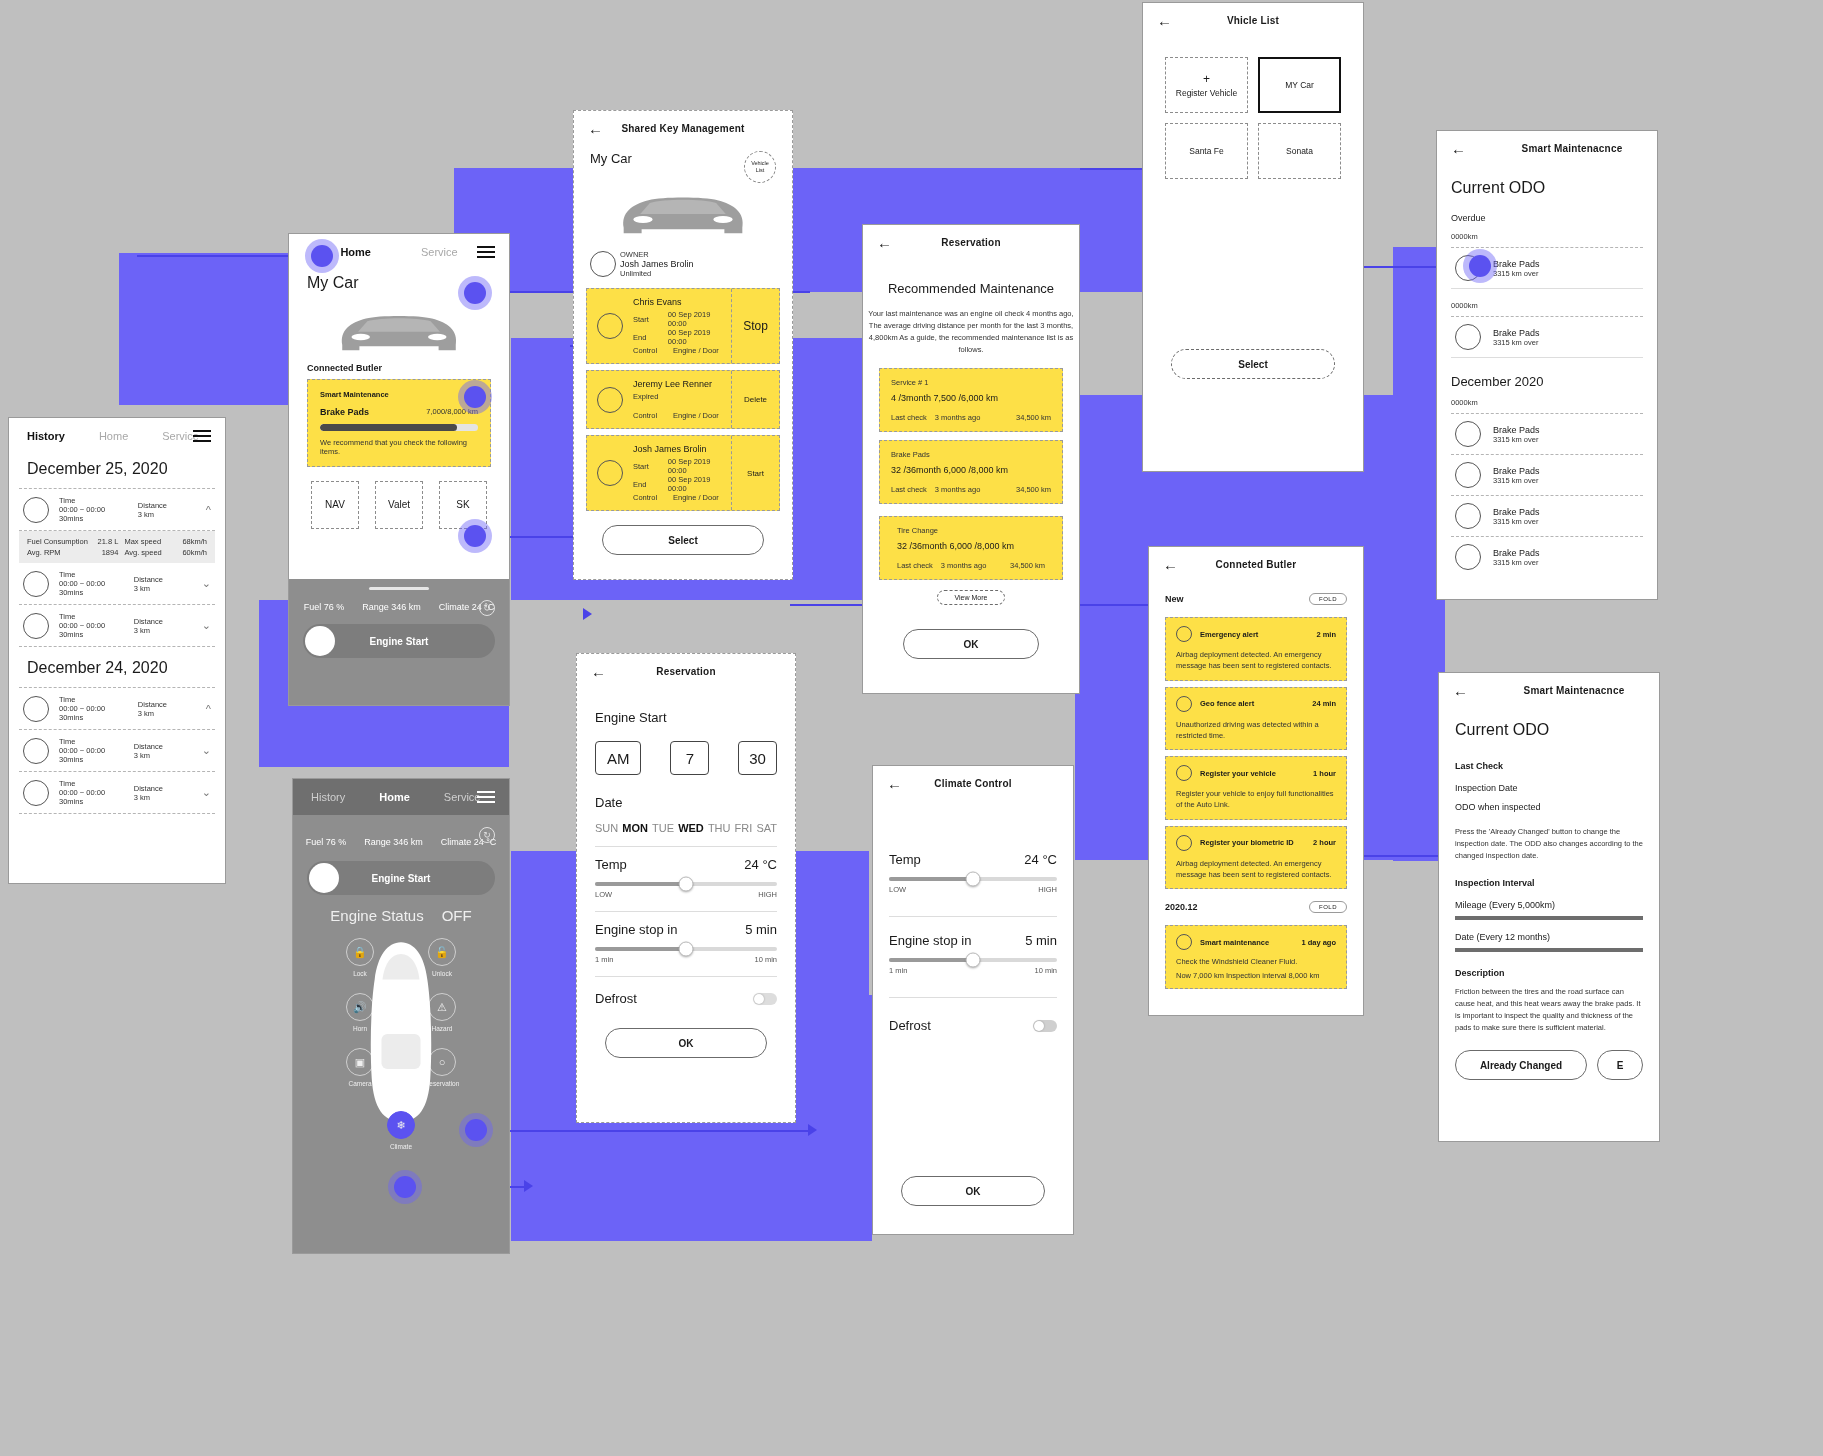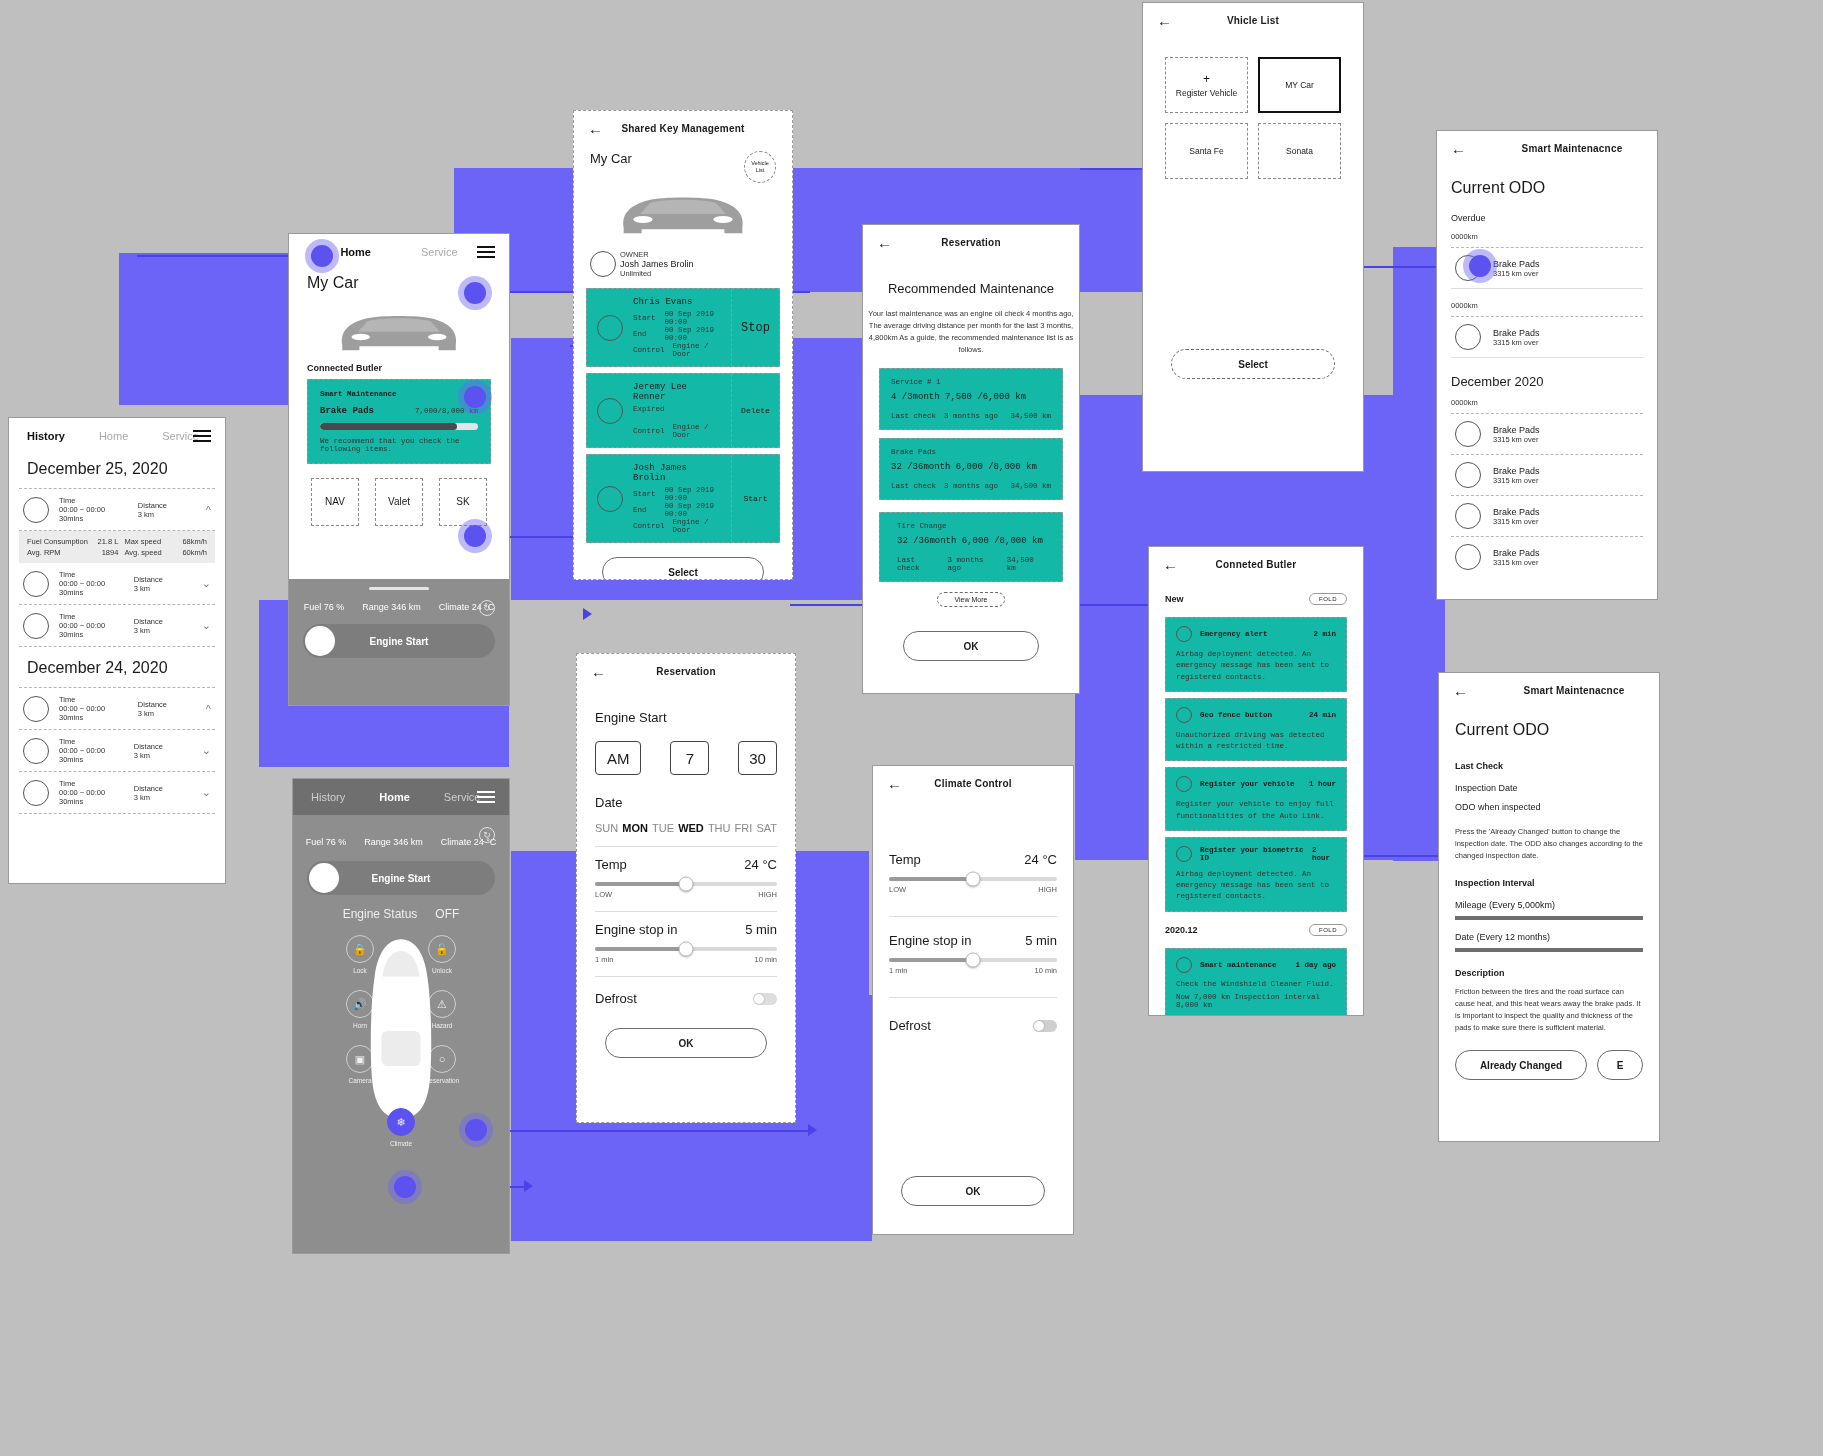--- a/index.html
+++ b/index.html
@@ -41,21 +41,21 @@
   .h1 { font-size:16px; font-weight:400; }
   .h2 { font-size:13px; font-weight:400; }
   .lbl { font-size:9px; }
   .lbl-b { font-size:9px; font-weight:bold; }
   .tiny { font-size:7.5px; color:#333; }
   .tiny-b { font-size:7.5px; font-weight:bold; }
 
   .circle { width:26px; height:26px; border-radius:50%; border:1px solid #555; flex:none; }
   .circle.sm { width:16px; height:16px; }
 
-  .dashcard { border:1px dashed #9a9a9a; background:#14b8a6;font-family:Liberation Mono, monospace; }
+  .dashcard { border:1px dashed #9a9a9a; background:#fde047; }
   .dashline { border-top:1px dashed #b5b5b5; }
   .solidline { border-top:1px solid #ddd; }
 
   .pillbtn { border:1px solid #6b6b6b; border-radius:18px; height:30px;
     display:flex; align-items:center; justify-content:center; font-size:10px; font-weight:bold; background:#fff; }
   .pillbtn.dash { border:1px dashed #6b6b6b; }
 
   .car { width:100%; display:block; }
 
   
@@ -346,21 +346,21 @@
     </div>
     <div class="statrow" style="padding-top:22px;">
       <span>Fuel  76 %</span>
       <span>Range  346 km</span>
       <span>Climate  24 °C</span>
     </div>
     <div class="startbtn" style="margin-top:14px;">
       <div class="knob"></div>
       <div class="txt">Engine Start</div>
     </div>
-    <div class="rowline" style="justify-content:center;gap:18px;margin-top:12px;color:#efefef;font-size:12px;align-items:center;">
+    <div class="rowline" style="justify-content:center;gap:18px;margin-top:12px;color:#efefef;font-size:15px;align-items:center;">
       <span>Engine Status</span>
       <span>OFF</span>
     </div>
 
     <div style="position:relative;height:230px;">
       <div class="ctrlgrid">
         <div class="ctrl">
           <div class="bubble">🔒</div>
           <div class="cl">Lock</div>
         </div>
@@ -683,21 +683,21 @@
         <div class="rowline" style="gap:8px;">
           <div class="circle sm"></div>
           <span class="tiny-b">Emergency alert</span>
           <span class="tiny-b" style="margin-left:auto;">2 min</span>
         </div>
         <div class="tiny" style="margin-top:7px;line-height:1.5;">Airbag deployment detected. An emergency message has been sent to registered contacts.</div>
       </div>
       <div class="dashcard" style="padding:8px 10px;margin-top:6px;">
         <div class="rowline" style="gap:8px;">
           <div class="circle sm"></div>
-          <span class="tiny-b">Geo fence button</span>
+          <span class="tiny-b">Geo fence alert</span>
           <span class="tiny-b" style="margin-left:auto;">24 min</span>
         </div>
         <div class="tiny" style="margin-top:7px;line-height:1.5;">Unauthorized driving was detected within a restricted time.</div>
       </div>
       <div class="dashcard" style="padding:8px 10px;margin-top:6px;">
         <div class="rowline" style="gap:8px;">
           <div class="circle sm"></div>
           <span class="tiny-b">Register your vehicle</span>
           <span class="tiny-b" style="margin-left:auto;">1 hour</span>
         </div>

